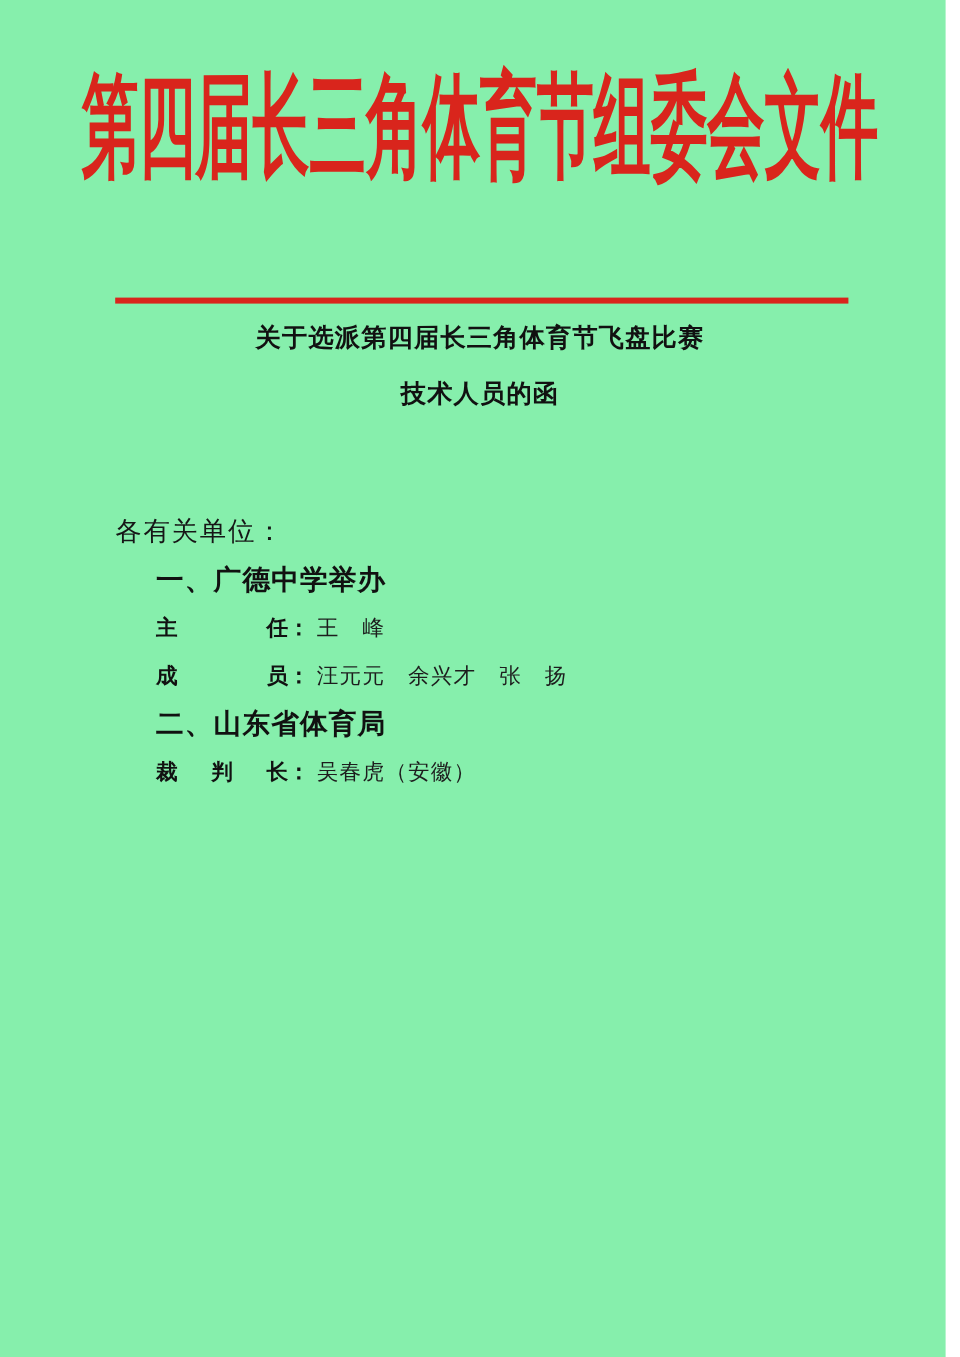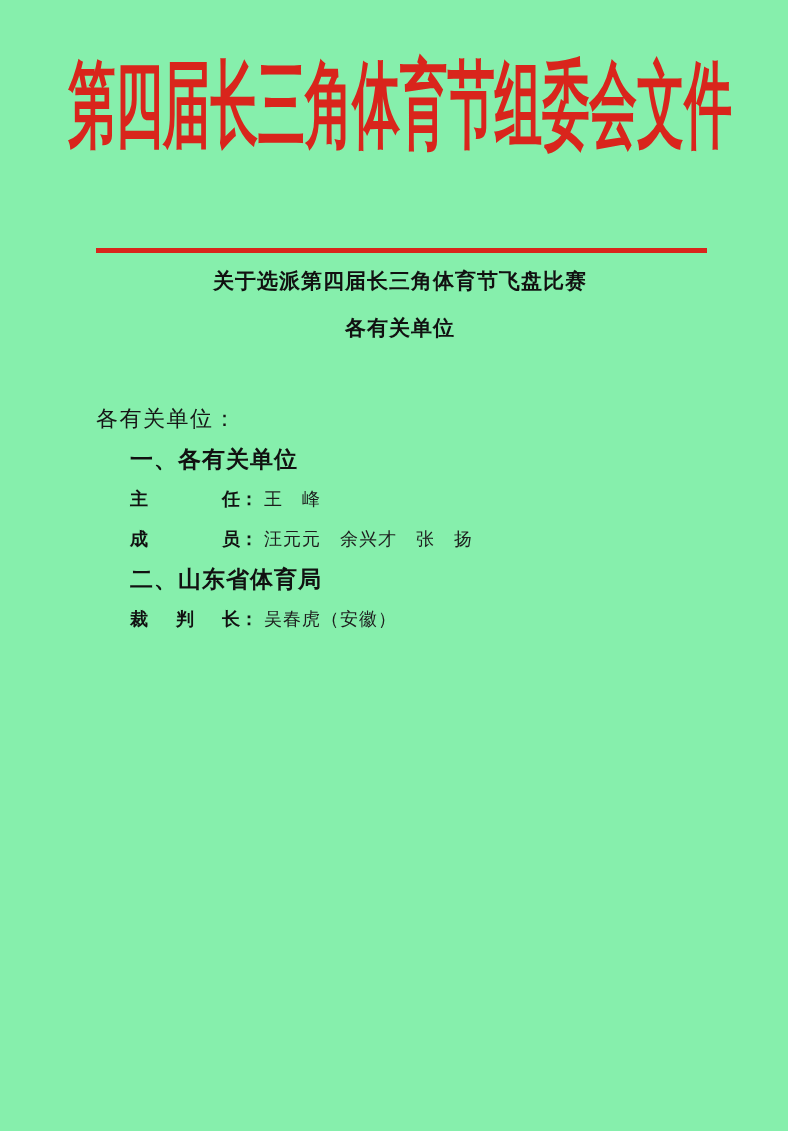--- a/index.html
+++ b/index.html
@@ -55,21 +55,21 @@
     font-weight: bold;
     font-size: 21px;
     line-height: 47px;
     letter-spacing: 1px;
     color: #111111;
   }
 
   
   .content {
     position: absolute;
-    top: 398px;
+    top: 422px;
     left: 96px;
     width: 611px;
     font-size: 22px;
     line-height: 41px;
     color: #161616;
   }
   .salutation {
     letter-spacing: 1.5px;
   }
   .para {
@@ -123,30 +123,30 @@
 <div class="page">
 
   <div class="banner">
     <span class="banner-text">第四届长三角体育节组委会文件</span>
   </div>
 
   <div class="red-rule"></div>
 
   <div class="doc-title">
     <div>关于选派第四届长三角体育节飞盘比赛</div>
-    <div>各有关单位</div>
+    <div>技术人员的函</div>
   </div>
 
   <div class="content">
     <div class="salutation">各有关单位：</div>
 
 
     <div class="committees">
 
-      <div class="section-heading">一、各有关单位</div>
+      <div class="section-heading">一、广德中学举办</div>
 
       <div class="role-row">
         <span class="role-label">主任</span><span class="role-colon">：</span><span class="role-names">王　峰</span>
       </div>
 
 
       <div class="role-row">
         <span class="role-label">成员</span><span class="role-colon">：</span><span class="role-names">汪元元　余兴才　张　扬</span>
       </div>
 

